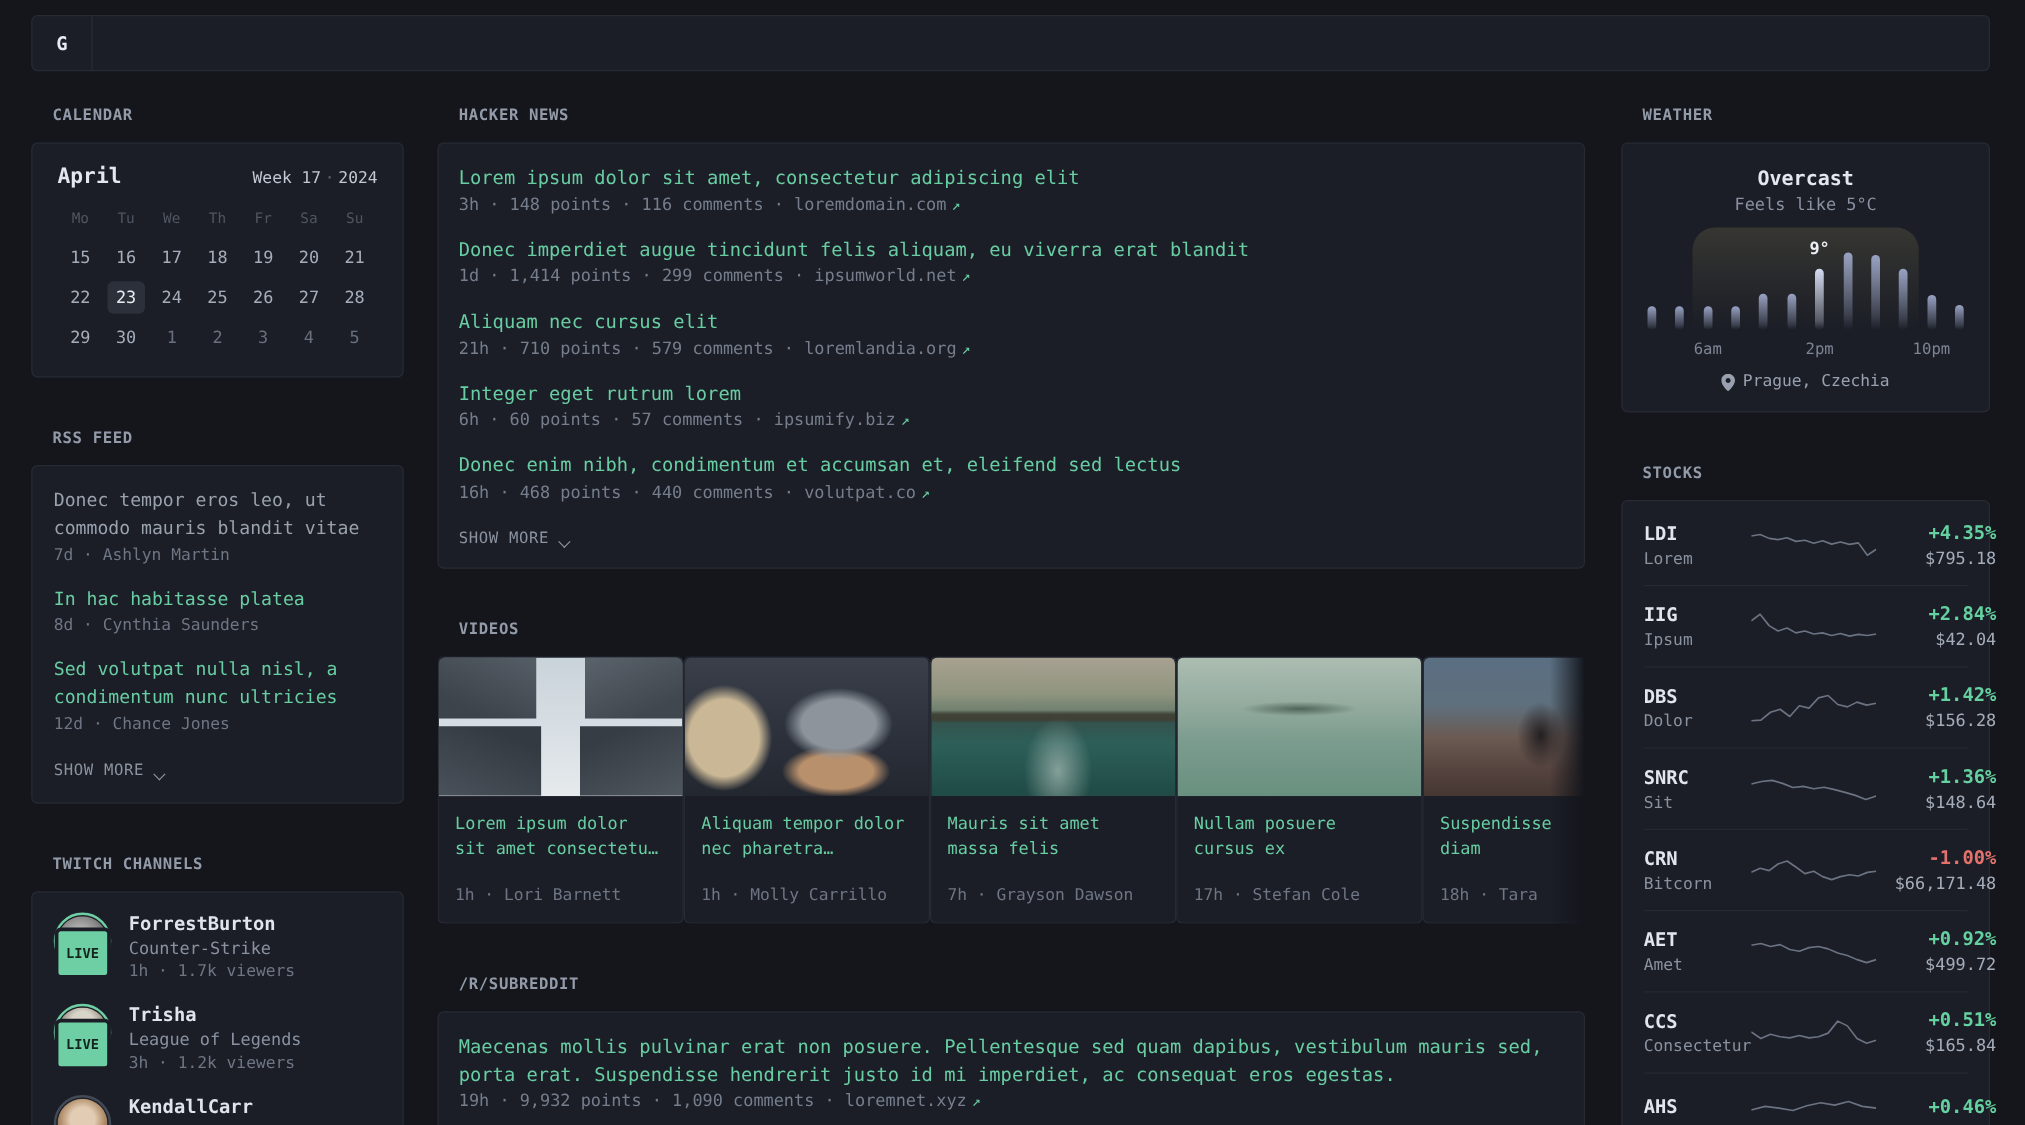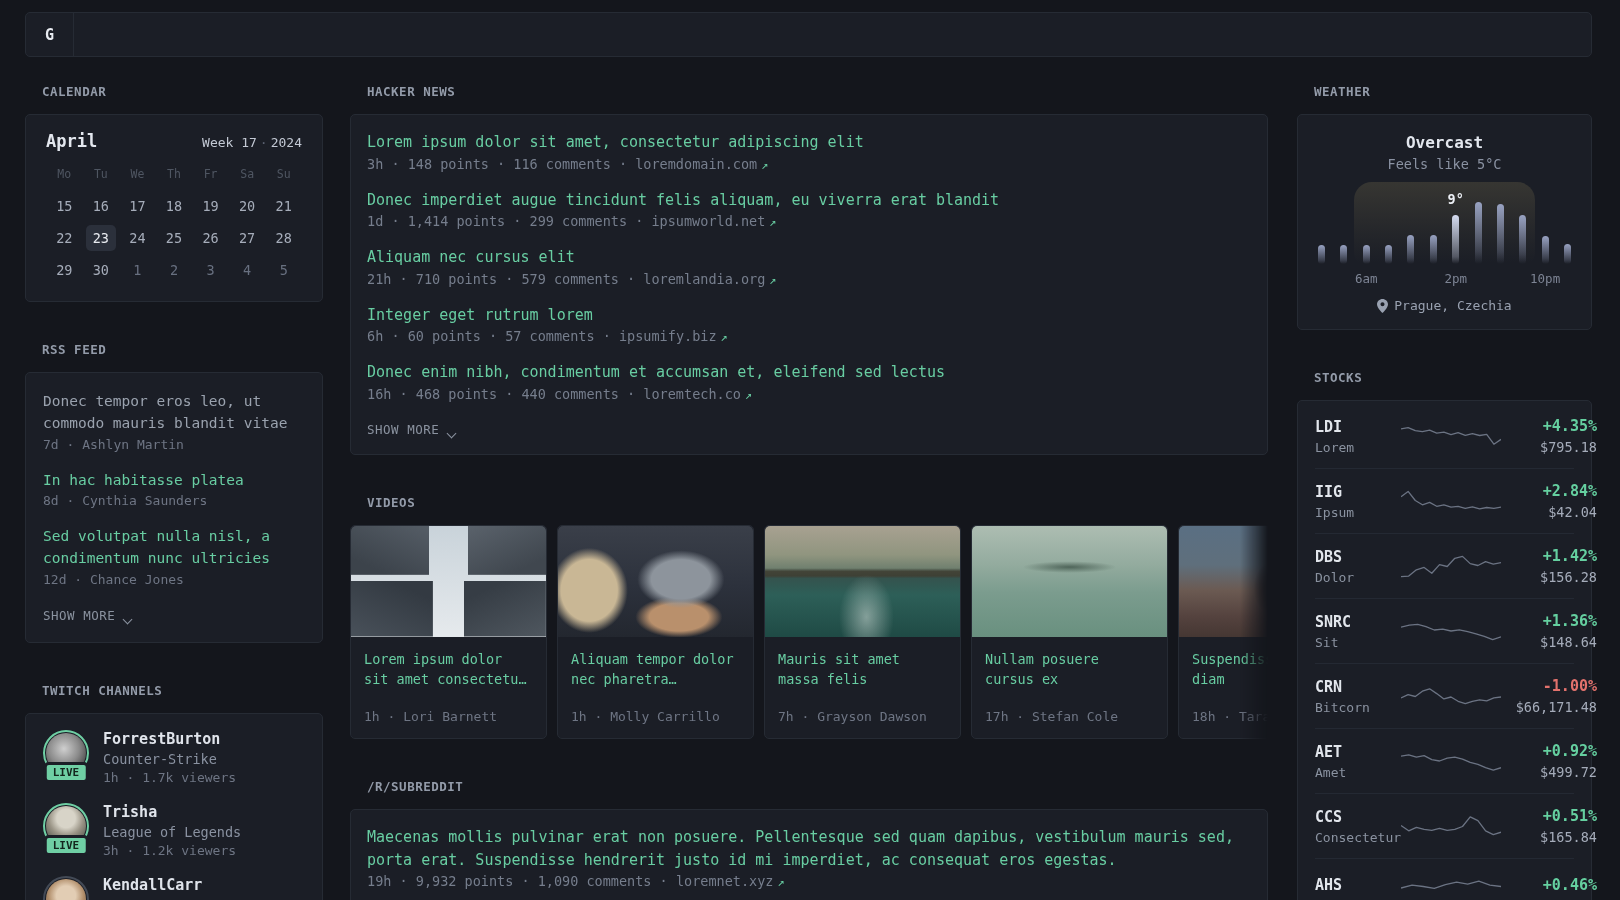--- a/index.html
+++ b/index.html
@@ -66,36 +66,36 @@
   .twitch { padding:16px 17px; }
   .tw-row { display:flex; gap:14px; margin-bottom:18px; }
   .tw-av-wrap { position:relative; width:46px; height:46px; flex:none; }
   .avatar { width:46px; height:46px; border-radius:50%; border:2px solid #434a56;
     background-clip:content-box !important; padding:1px; }
   .avatar.live { border-color:#6fcfa4; }
   .av1 { background:radial-gradient(circle at 45% 40%, #cfcfcf, #8a8a8a 45%, #4a4a4a 75%, #333); }
   .av2 { background:radial-gradient(circle at 50% 32%, #d8d4c8 0 26%, #9a9486 48%, #55584e 78%, #3a3d36); }
   .av3 { background:radial-gradient(circle at 50% 42%, #e2cdb4 0 30%, #b08d6a 55%, #6f5a48 82%, #4c4038); }
   .live-badge { position:absolute; left:50%; transform:translateX(-50%); bottom:-7px;
-    background:#6fcfa4; color:#14251d; font-size:11px; font-weight:bold; padding:1px 6px;
+    background:#6fcfa4; color:#14251d; font-size:11px; font-weight:bold; padding:11px 6px;
     border-radius:5px; border:3px solid #1b1e26; }
   .tw-name { font-size:15px; font-weight:600; color:#e0e4eb; cursor:pointer; }
   .tw-cat { font-size:13.5px; color:#8a92a1; margin-top:3px; }
   .tw-meta { font-size:13px; color:#6e7584; margin-top:3px; }
 
   
   .hn { padding:16px; }
   .hn-item { margin-bottom:17px; }
   .hn-title { font-size:15px; line-height:1.5; color:#68cda2; cursor:pointer; }
   .hn-meta { font-size:13.5px; color:#767e8d; margin-top:2px; }
   .hn-meta a { color:#767e8d; text-decoration:none; cursor:pointer; }
   .ext-arrow { color:#68cda2; font-size:12px; margin-left:4px; }
 
   
-  .vid-row { display:flex; gap:10px; overflow:hidden;
+  .vid-row { display:flex; gap:0; overflow:hidden;
     -webkit-mask-image:linear-gradient(90deg,#000 calc(100% - 28px),transparent);
     mask-image:linear-gradient(90deg,#000 calc(100% - 28px),transparent); }
   .vid-card { width:197px; flex:none; background:#1b1e26; border:1px solid #262b34;
     border-radius:5px; }
   .vthumb { width:100%; height:111px; border-radius:5px 5px 0 0; background-repeat:no-repeat; }
   .v1 { background-image:
       linear-gradient(205deg,#555d66,#3c434b 80%),
       linear-gradient(155deg,#5a626b,#40474f 80%),
       linear-gradient(25deg,#49515a,#333a42 80%),
       linear-gradient(335deg,#4f575f,#363d45 80%),
@@ -283,21 +283,21 @@
           <div class="hn-item">
             <div class="hn-title">Aliquam nec cursus elit</div>
             <div class="hn-meta"><span>21h · 710 points · 579 comments ·</span> <a>loremlandia.org</a><span class="ext-arrow">↗</span></div>
           </div>
           <div class="hn-item">
             <div class="hn-title">Integer eget rutrum lorem</div>
             <div class="hn-meta"><span>6h · 60 points · 57 comments ·</span> <a>ipsumify.biz</a><span class="ext-arrow">↗</span></div>
           </div>
           <div class="hn-item">
             <div class="hn-title">Donec enim nibh, condimentum et accumsan et, eleifend sed lectus</div>
-            <div class="hn-meta"><span>16h · 468 points · 440 comments ·</span> <a>loremtech.co</a><span class="ext-arrow">↗</span></div>
+            <div class="hn-meta"><span>16h · 468 points · 440 comments ·</span> <a>volutpat.co</a><span class="ext-arrow">↗</span></div>
           </div>
           <div class="show-more">
             <span>SHOW MORE</span>
             <span class="chev"></span>
           </div>
         </div>
       </div>
 
       <div class="section">
         <div class="sec-title">VIDEOS</div>

